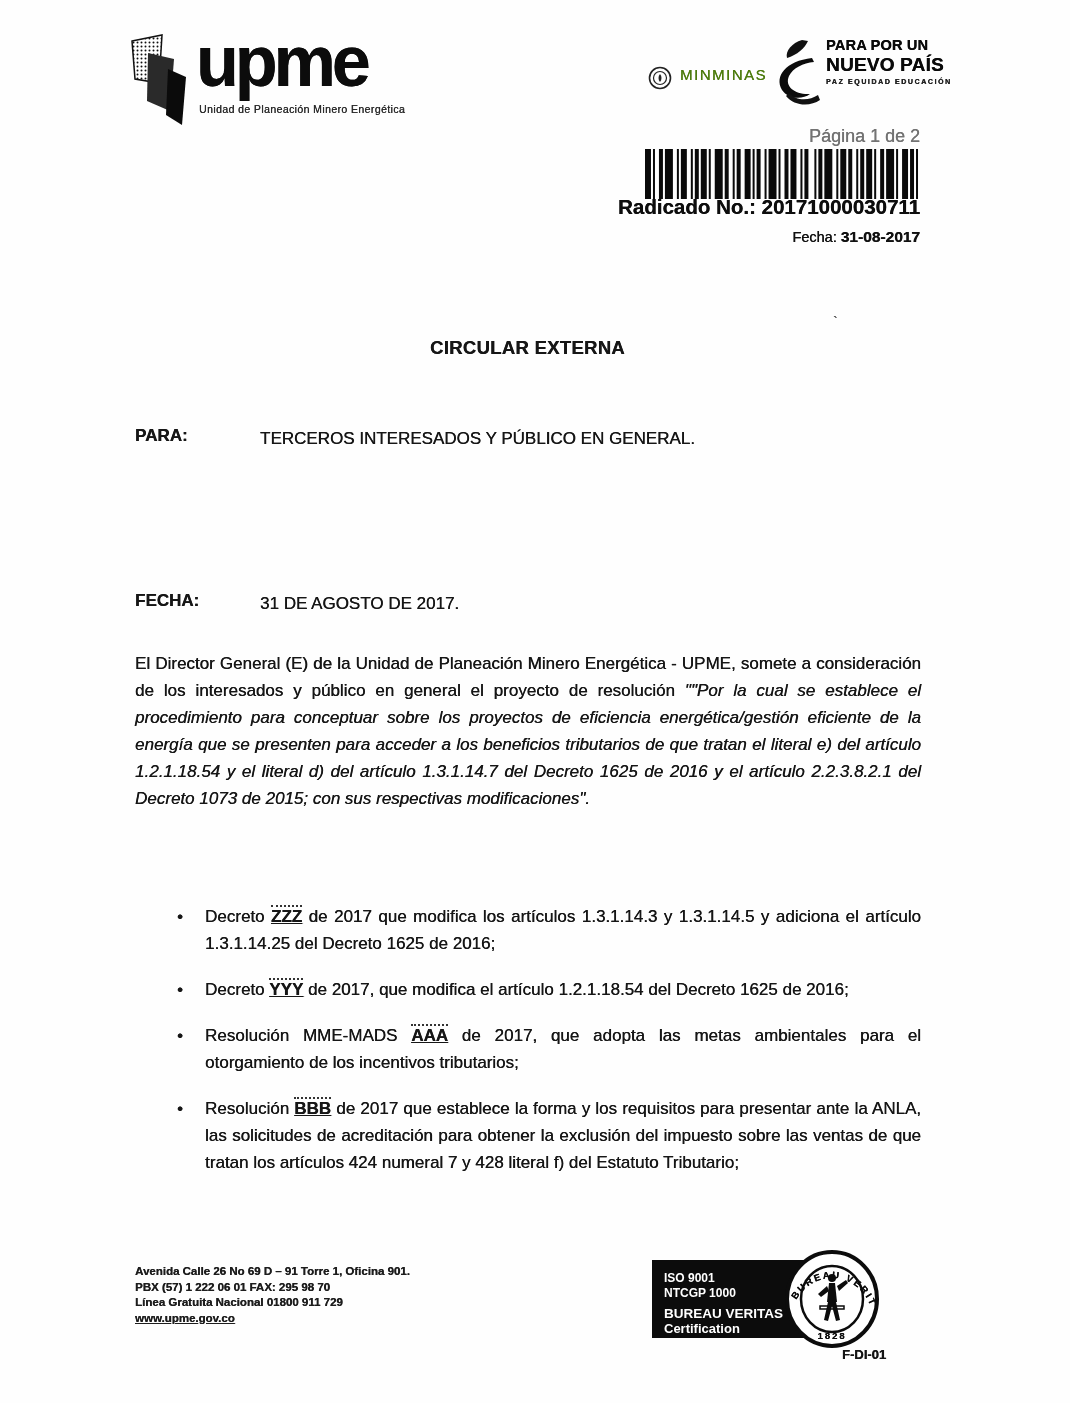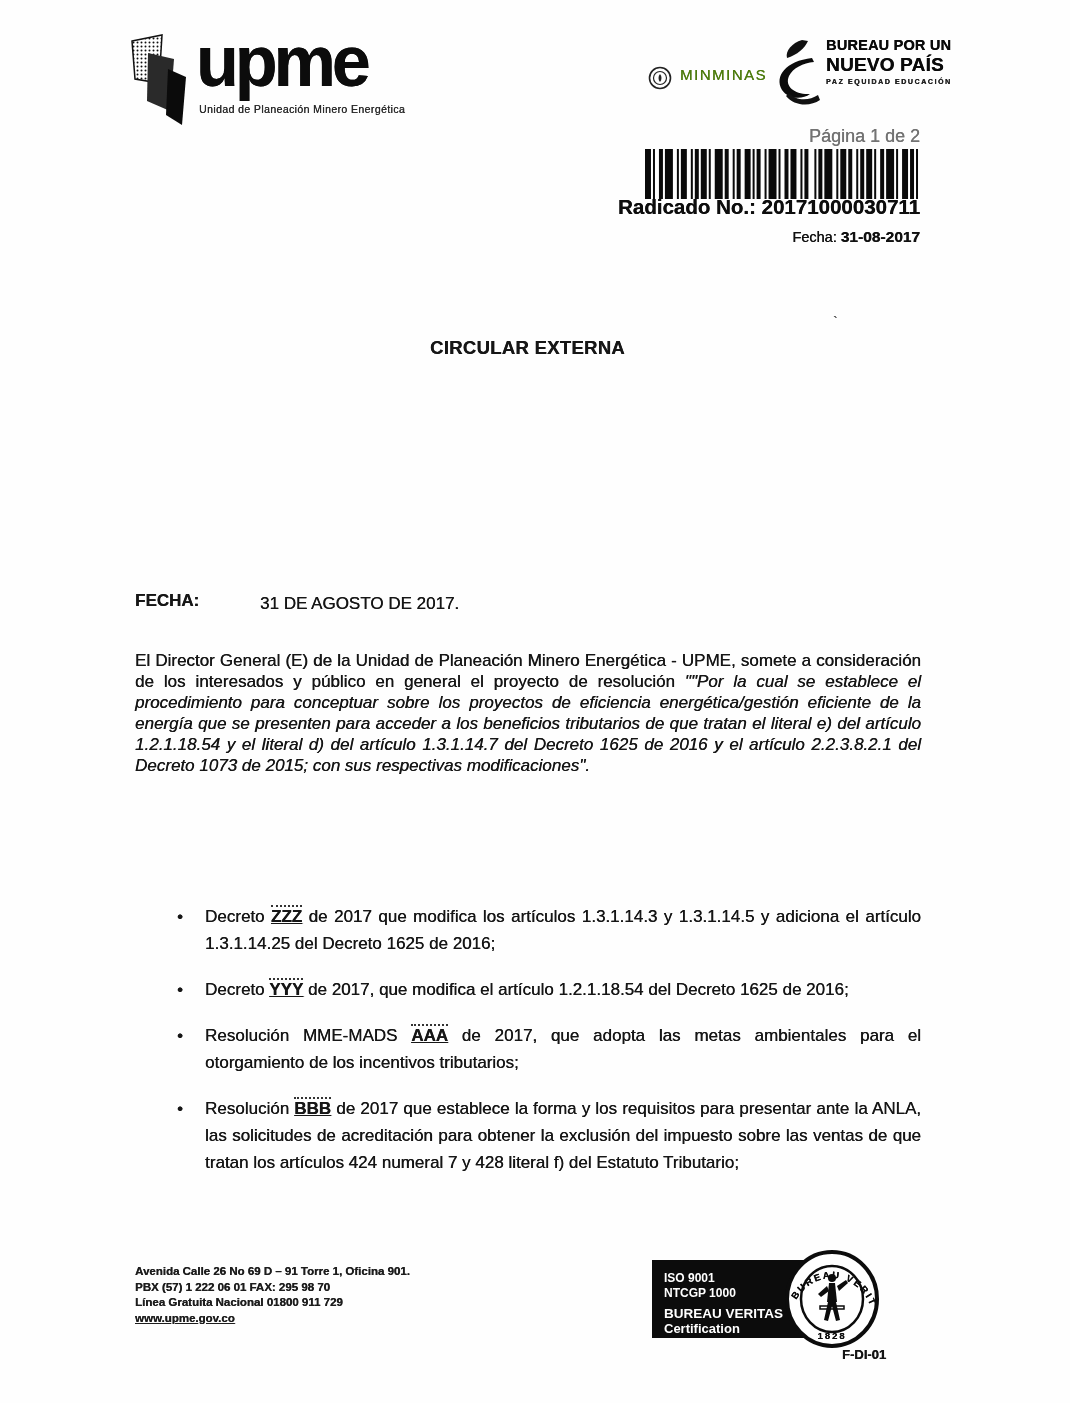--- a/index.html
+++ b/index.html
@@ -26,21 +26,21 @@
   .barcode-wrap{left:645px;top:149px;width:277px;height:50px;}
   .radicado{right:150px;top:195px;font-size:20.5px;font-weight:700;color:#0d0d0d;}
   .fecha-line{right:150px;top:228px;font-size:14.5px;color:#111;}
   .fecha-line b{font-size:15.5px;}
   .tick-artifact{left:833px;top:314px;font-size:14px;color:#555;}
   
   .title{left:135px;top:337px;width:785px;text-align:center;font-size:18.5px;font-weight:700;letter-spacing:0.3px;}
   .field-row{left:135px;width:785px;display:flex;}
   .field-label{width:125px;font-weight:700;font-size:17px;flex:none;}
   .field-value{font-size:17px;line-height:26px;text-align:justify;}
-  .para{left:135px;width:786px;font-size:17px;line-height:21px;text-align:justify;}
+  .para{left:135px;width:786px;font-size:17px;line-height:27px;text-align:justify;}
   .italic{font-style:italic;}
   .bullets{left:135px;top:903px;width:786px;margin:0;padding:0;list-style:none;}
   .bullets li{position:relative;padding-left:70px;margin:0 0 19px 0;font-size:17px;line-height:27px;text-align:justify;}
   .bullets li .marker{position:absolute;left:42px;top:0;}
   .ph{font-weight:700;text-decoration:underline;border-top:2px dotted #333;padding-top:0px;}
   
   .footer-address{left:135px;top:1264px;font-size:11.5px;font-weight:600;line-height:15.5px;color:#1d1d1d;}
   .footer-site{text-decoration:underline;font-weight:700;}
   .cert-wrap{left:650px;top:1250px;width:232px;height:108px;}
   .form-code{left:842px;top:1347px;font-size:13px;font-weight:700;color:#151515;}
@@ -77,21 +77,21 @@
     <span class="minminas-label">MINMINAS</span>
   </div>
 
   <div class="abs npais">
     <svg width="50" height="76" viewBox="0 0 50 76" xmlns="http://www.w3.org/2000/svg">
       <path d="M30 2 C20 5 13 13 15 20 C25 17 33 10 36 3 Z" fill="#111"></path>
       <path d="M40 20 C14 23 2 38 10 52 C16 61 30 62 38 56 C24 57 12 49 17 38 C21 30 31 25 42 24 Z" fill="#0b0b0b"></path>
       <path d="M14 58 C22 68 38 69 48 62 L46 57 C37 63 24 63 17 55 Z" fill="#111"></path>
     </svg>
     <div class="npais-text">
-      <div class="npais-l1">BUREAU POR UN</div>
+      <div class="npais-l1">PARA POR UN</div>
       <div class="npais-l2">NUEVO PAÍS</div>
       <div class="npais-tag">PAZ  EQUIDAD  EDUCACIÓN</div>
     </div>
   </div>
 
   <div class="abs page-indicator">Página 1 de 2</div>
 
   <div class="abs barcode-wrap">
     <svg id="barcode" width="277" height="50" preserveAspectRatio="none" xmlns="http://www.w3.org/2000/svg" viewBox="0 0 139 48">
         <rect x="0" y="0" width="3" height="48" fill="#0a0a0a"></rect>
@@ -144,20 +144,24 @@
 
   <div class="abs fecha-line">
     <span>Fecha:</span>
     <b>31-08-2017</b>
   </div>
 
   <div class="abs tick-artifact">`</div>
 
   <div class="abs title">CIRCULAR EXTERNA</div>
 
+  <div class="abs field-row" style="top:426px;">
+    <div class="field-label">PARA:</div>
+    <div class="field-value">TERCEROS INTERESADOS Y PÚBLICO EN GENERAL.</div>
+  </div>
   <div class="abs field-row" style="top:591px;">
     <div class="field-label">FECHA:</div>
     <div class="field-value">31 DE AGOSTO DE 2017.</div>
   </div>
 
   <div class="abs para" style="top:650px;">
     <span>El Director General (E) de la Unidad de Planeación Minero Energética - UPME, somete a consideración de los interesados y público en general el proyecto de resolución </span><span class="italic">""Por la cual se establece el procedimiento para conceptuar sobre los proyectos de eficiencia energética/gestión eficiente de la energía  que se presenten para acceder a los beneficios tributarios  de que tratan el literal e) del artículo 1.2.1.18.54 y el literal d) del artículo 1.3.1.14.7 del Decreto 1625 de 2016 y el artículo 2.2.3.8.2.1 del Decreto 1073 de 2015; con sus respectivas modificaciones".</span>
   </div>
 
 

